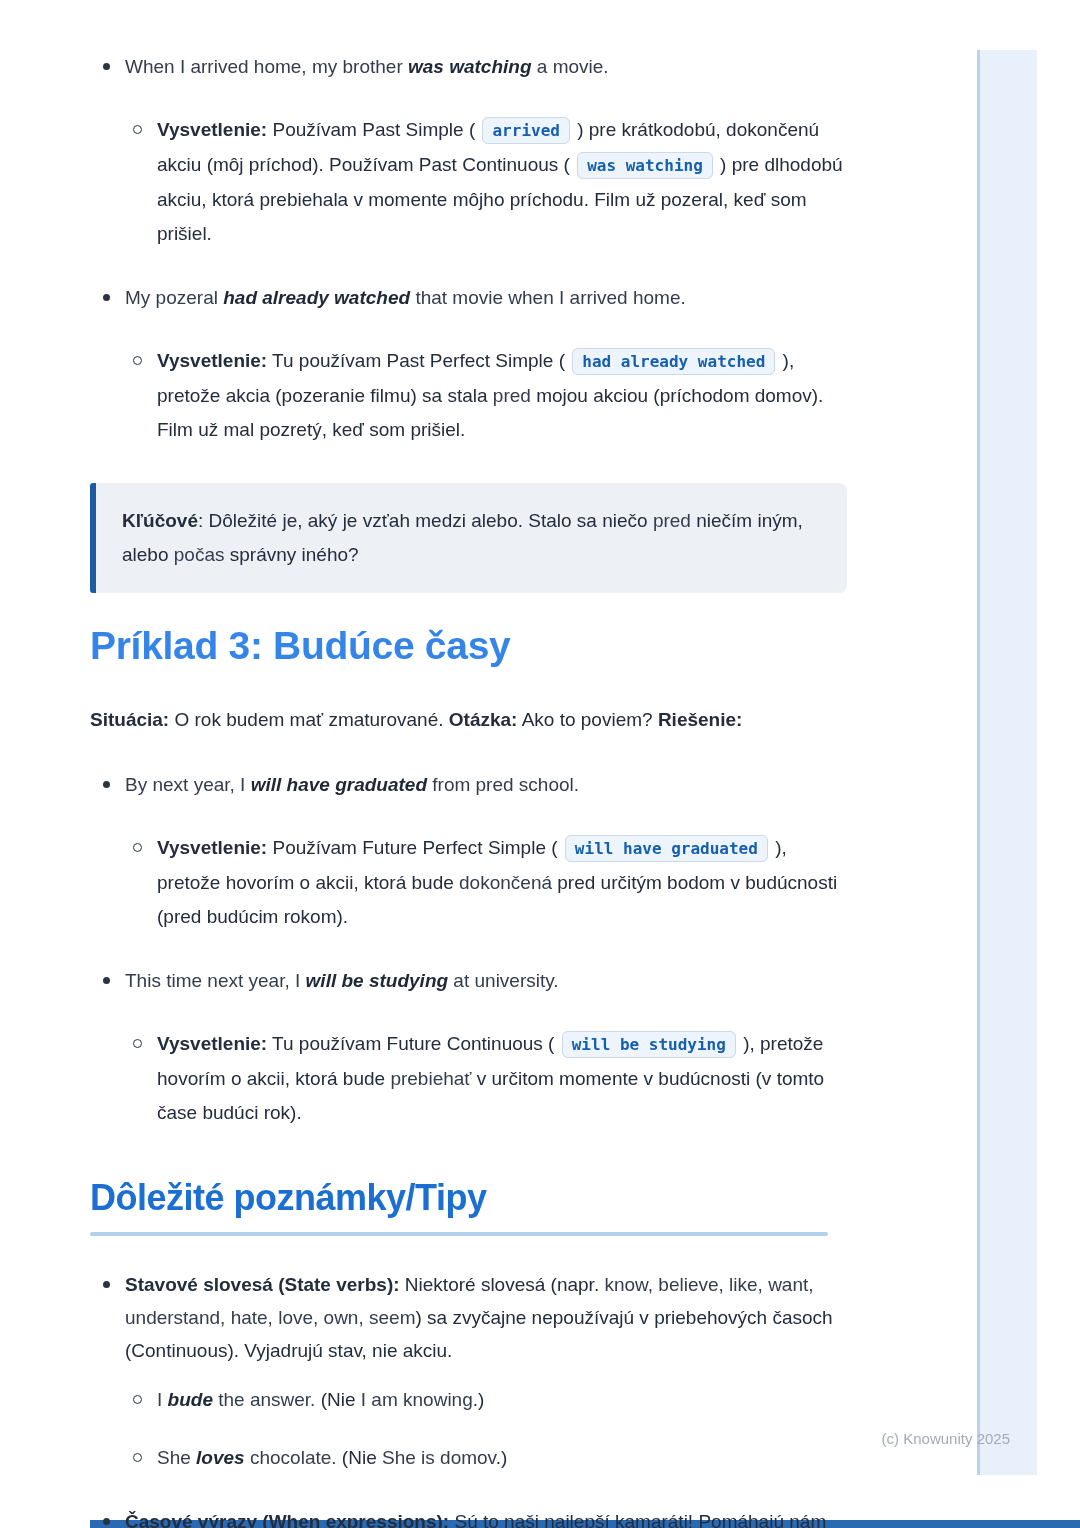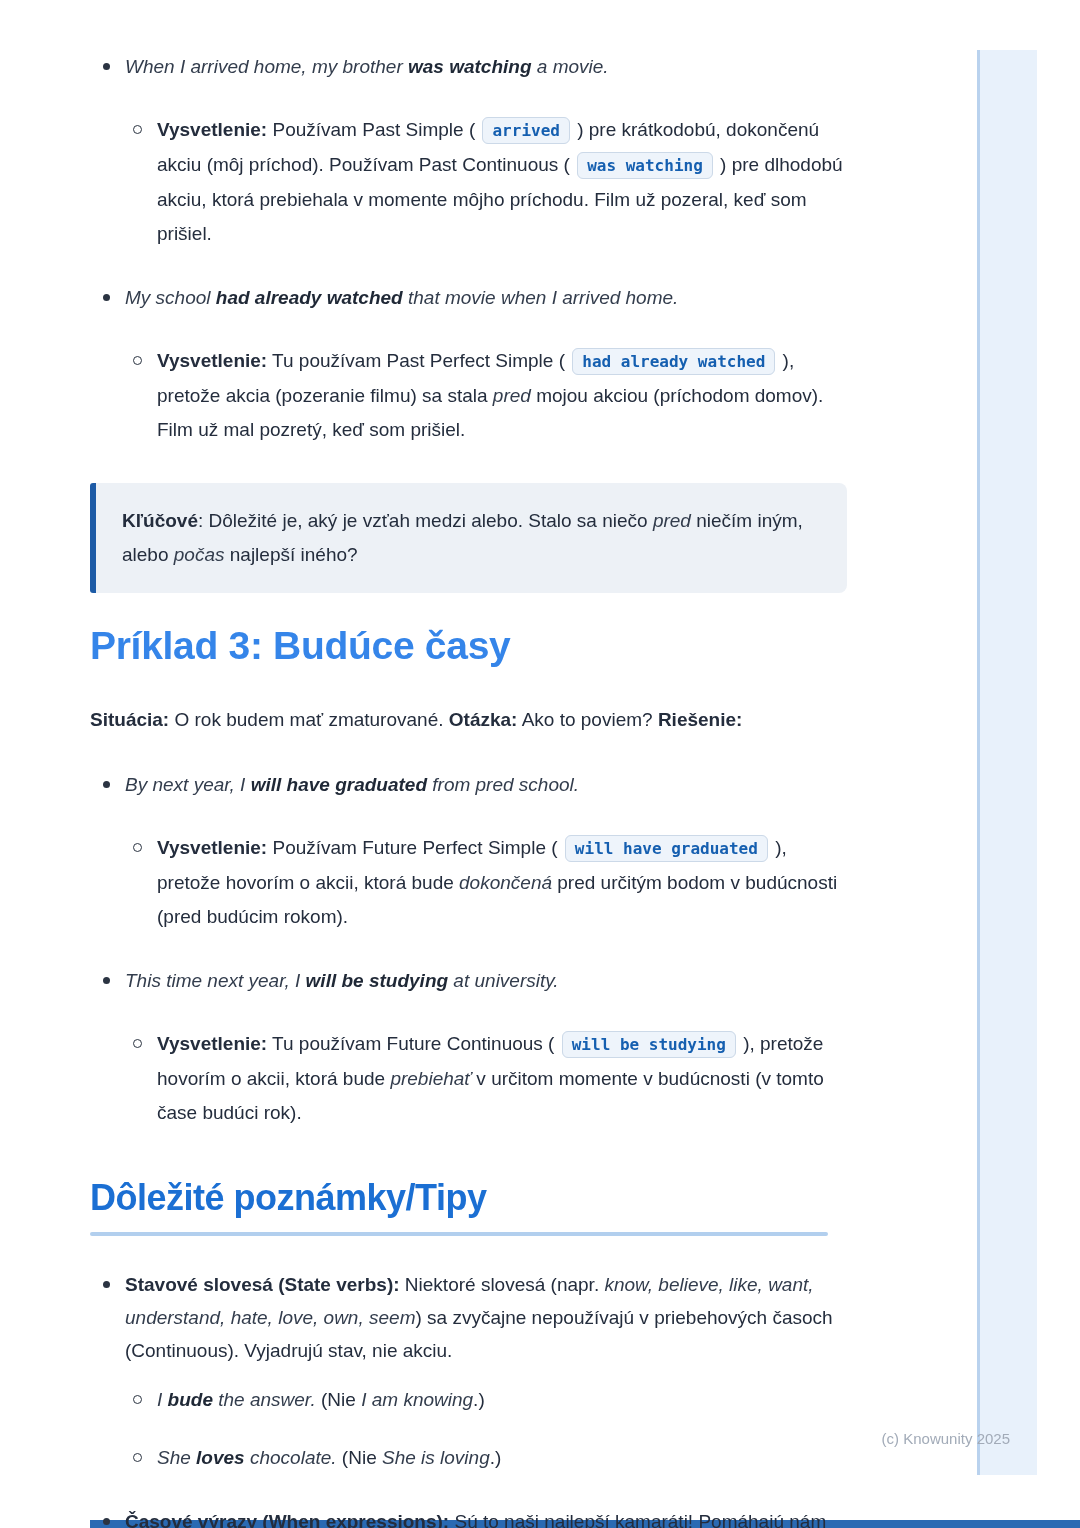--- a/index.html
+++ b/index.html
@@ -67,21 +67,21 @@
   .h1wrap{margin:48px 0 32px 0;}
   h1.pg{
     font-size:36px;line-height:40px;margin:0;
     color:var(--h1,#1b6fd3);font-weight:700;letter-spacing:-0.5px;
   }
   .hrule{height:4px;background:var(--rule,#b2cfee);border-radius:2px;margin-top:14px;width:738px;}
   .para{margin-bottom:32px;}
   
   .seg-r{font-style:normal;font-weight:400;}
   .seg-b{font-weight:700;}
-  .seg-i{font-style:italic;color:#333d4d;}
+  .seg-i{color:#333d4d;}
   .seg-bi{font-style:italic;font-weight:700;color:#1f2836;}
   .seg-code{
     font-family:"DejaVu Sans Mono", monospace;
     font-size:16px;font-weight:700;
     color:var(--chipText,#155fb0);
     background:var(--chipBg,#eef4fb);
     border:1px solid var(--chipBorder,#ccd9e8);
     border-radius:6px;padding:3px 9px;margin:0 2px;
     -webkit-box-decoration-break:clone;box-decoration-break:clone;
   }
@@ -95,27 +95,27 @@
       <div class="blk b1">
         <span class="mk"></span>
         <span class="tx"><span class="seg-i">When I arrived home, my brother </span><span class="seg-bi">was watching</span><span class="seg-i"> a movie.</span></span>
       </div>
       <div class="blk b2">
         <span class="mk"></span>
         <span class="tx"><span class="seg-b">Vysvetlenie:</span><span class="seg-r"> Používam Past Simple ( </span><span class="seg-code">arrived</span><span class="seg-r"> ) pre krátkodobú, dokončenú akciu (môj príchod). Používam Past Continuous ( </span><span class="seg-code">was watching</span><span class="seg-r"> ) pre dlhodobú akciu, ktorá prebiehala v momente môjho príchodu. Film už pozeral, keď som prišiel.</span></span>
       </div>
       <div class="blk b1">
         <span class="mk"></span>
-        <span class="tx"><span class="seg-i">My school </span><span class="seg-bi">had already watched</span><span class="seg-i"> that movie when I arrived home.</span></span>
+        <span class="tx"><span class="seg-i">My pozeral </span><span class="seg-bi">had already watched</span><span class="seg-i"> that movie when I arrived home.</span></span>
       </div>
       <div class="blk b2">
         <span class="mk"></span>
         <span class="tx"><span class="seg-b">Vysvetlenie:</span><span class="seg-r"> Tu používam Past Perfect Simple ( </span><span class="seg-code">had already watched</span><span class="seg-r"> ), pretože akcia (pozeranie filmu) sa stala </span><span class="seg-i">pred</span><span class="seg-r"> mojou akciou (príchodom domov). Film už mal pozretý, keď som prišiel.</span></span>
       </div>
-      <div class="blk callout"><span class="seg-b">Kľúčové</span><span class="seg-r">: Dôležité je, aký je vzťah medzi alebo. Stalo sa niečo </span><span class="seg-i">pred</span><span class="seg-r"> niečím iným, alebo </span><span class="seg-i">počas</span><span class="seg-r"> najlepší iného?</span></div>
+      <div class="blk callout"><span class="seg-b">Kľúčové</span><span class="seg-r">: Dôležité je, aký je vzťah medzi alebo. Stalo sa niečo </span><span class="seg-i">pred</span><span class="seg-r"> niečím iným, alebo </span><span class="seg-i">počas</span><span class="seg-r"> správny iného?</span></div>
       <h2 class="sec">Príklad 3: Budúce časy</h2>
       <div class="blk para"><span class="seg-b">Situácia:</span><span class="seg-r"> O rok budem mať zmaturované. </span><span class="seg-b">Otázka:</span><span class="seg-r"> Ako to poviem? </span><span class="seg-b">Riešenie:</span></div>
       <div class="blk b1">
         <span class="mk"></span>
         <span class="tx"><span class="seg-i">By next year, I </span><span class="seg-bi">will have graduated</span><span class="seg-i"> from pred school.</span></span>
       </div>
       <div class="blk b2">
         <span class="mk"></span>
         <span class="tx"><span class="seg-b">Vysvetlenie:</span><span class="seg-r"> Používam Future Perfect Simple ( </span><span class="seg-code">will have graduated</span><span class="seg-r"> ), pretože hovorím o akcii, ktorá bude </span><span class="seg-i">dokončená</span><span class="seg-r"> pred určitým bodom v budúcnosti (pred budúcim rokom).</span></span>
       </div>
@@ -134,21 +134,21 @@
       <div class="blk b1">
         <span class="mk"></span>
         <span class="tx"><span class="seg-b">Stavové slovesá (State verbs):</span><span class="seg-r"> Niektoré slovesá (napr. </span><span class="seg-i">know, believe, like, want, understand, hate, love, own, seem</span><span class="seg-r">) sa zvyčajne nepoužívajú v priebehových časoch (Continuous). Vyjadrujú stav, nie akciu.</span></span>
       </div>
       <div class="blk b2 tight">
         <span class="mk"></span>
         <span class="tx"><span class="seg-i">I </span><span class="seg-bi">bude</span><span class="seg-i"> the answer.</span><span class="seg-r"> (Nie </span><span class="seg-i">I am knowing</span><span class="seg-r">.)</span></span>
       </div>
       <div class="blk b2">
         <span class="mk"></span>
-        <span class="tx"><span class="seg-i">She </span><span class="seg-bi">loves</span><span class="seg-i"> chocolate.</span><span class="seg-r"> (Nie </span><span class="seg-i">She is loving</span><span class="seg-r">.)</span></span>
+        <span class="tx"><span class="seg-i">She </span><span class="seg-bi">loves</span><span class="seg-i"> chocolate.</span><span class="seg-r"> (Nie </span><span class="seg-i">She is domov</span><span class="seg-r">.)</span></span>
       </div>
       <div class="blk b1">
         <span class="mk"></span>
         <span class="tx"><span class="seg-b">Časové výrazy (When expressions):</span><span class="seg-r"> Sú to naši najlepší kamaráti! Pomáhajú nám identifikovať správny čas.</span></span>
       </div>
     </div>
   <div id="footer-note">(c) Knowunity 2025</div>
   <div id="bottom-bar"></div>
 </div>
 

